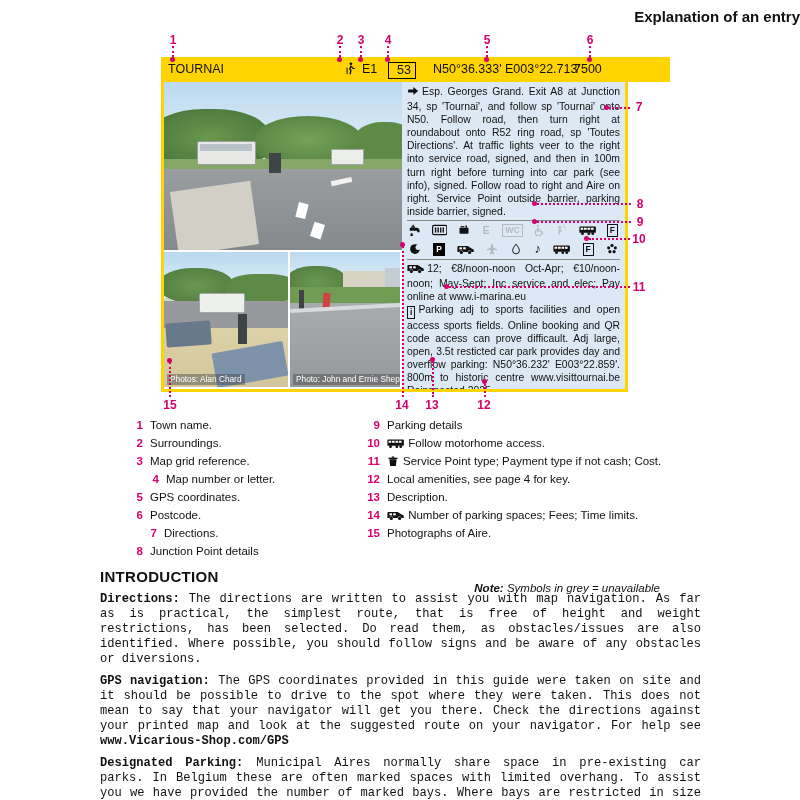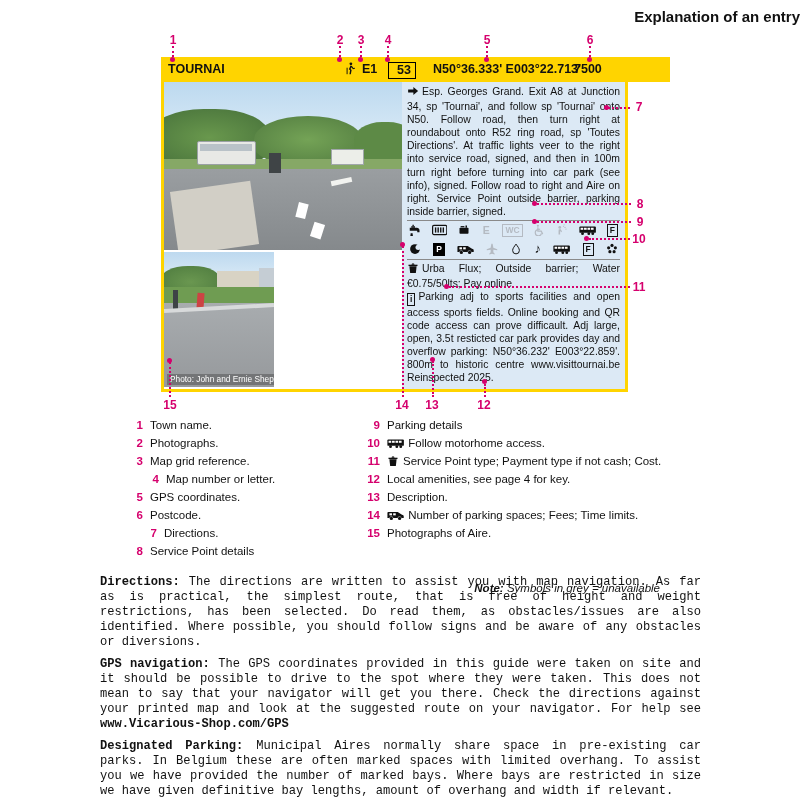--- a/index.html
+++ b/index.html
@@ -1,21 +1,21 @@
 <!DOCTYPE html>
 <html><head>
 <meta charset="utf-8">
 <style>
   html,body{margin:0;padding:0;background:#fff;}
   body{width:800px;height:800px;position:relative;font-family:"Liberation Sans",sans-serif;color:#111;}
   
   #page-title{position:absolute;top:8px;left:0;width:800px;text-align:right;font-size:15px;font-weight:bold;}
   
   #entry-header{position:absolute;left:161px;top:57px;width:509px;height:25px;background:#ffd400;}
-  #entry-header .hitem{position:absolute;top:5px;font-weight:bold;font-size:12.5px;white-space:nowrap;}
+  #entry-header .hitem{position:absolute;top:5px;font-weight:normal;font-size:12.5px;white-space:nowrap;}
   #h-town{left:7px;}
   #h-hiker{left:183px;top:5px;}
   #h-grid{left:201px;}
   #h-mapno{left:227px;top:4px;border:1.4px solid #000;padding:0 4px 1px 8px;}
   #h-gps{left:272px;width:134px;text-align:center;}
   #h-post{left:413px;}
   #entry-body{position:absolute;left:161px;top:82px;width:461px;height:307px;border:3px solid #ffd400;border-top:none;display:flex;}
   
   #photo-col{width:238px;background:#fff;flex:none;display:flex;flex-direction:column;}
   .photo{position:relative;overflow:hidden;background:#c9dcc2;}
@@ -91,20 +91,32 @@
       <div class="ph" style="left:14%;top:35%;width:24%;height:13%;background:#e8e9e6;border:1px solid #9aa0a4;border-radius:2px;"></div>
       <div class="ph" style="left:15%;top:37%;width:22%;height:4%;background:#b9c2c8;"></div>
       <div class="ph" style="left:70%;top:40%;width:13%;height:8%;background:#eceee9;border:1px solid #a0a6aa;"></div>
       <div class="ph" style="left:44%;top:42%;width:5%;height:12%;background:#3f4446;"></div>
       <div class="ph" style="left:4%;top:62%;width:34%;height:38%;background:#d2cfc6;transform:rotate(-8deg);"></div>
       <div class="ph" style="left:56%;top:72%;width:4%;height:9%;background:#fff;transform:rotate(14deg);"></div>
       <div class="ph" style="left:62%;top:84%;width:4.5%;height:9%;background:#fff;transform:rotate(18deg);"></div>
       <div class="ph" style="left:70%;top:58%;width:9%;height:3%;background:#f2f3f0;transform:rotate(-12deg);"></div>
     </div>
     <div id="photo-strip">
+      <div class="photo" id="photo-bl">
+        <div class="ph" style="left:0;top:0;width:100%;height:34%;background:linear-gradient(#b9d8ef,#e6f2fa);"></div>
+        <div class="ph" style="left:-4%;top:12%;width:60%;height:26%;background:radial-gradient(#6a9750,#4d7a3e);border-radius:45%;"></div>
+        <div class="ph" style="left:50%;top:16%;width:58%;height:22%;background:#5d8a46;border-radius:40%;"></div>
+        <div class="ph" style="left:0;top:36%;width:100%;height:22%;background:#97999c;"></div>
+        <div class="ph" style="left:28%;top:30%;width:36%;height:14%;background:#eef0ec;border:1px solid #a3a8ac;border-radius:2px;"></div>
+        <div class="ph" style="left:0;top:56%;width:100%;height:44%;background:linear-gradient(#ddd1a8,#d3c69c);"></div>
+        <div class="ph" style="left:2%;top:52%;width:36%;height:18%;background:#68798c;transform:rotate(-4deg);border-radius:2px;"></div>
+        <div class="ph" style="left:40%;top:70%;width:58%;height:26%;background:#7d93a9;transform:rotate(-10deg);border-radius:2px;"></div>
+        <div class="ph" style="left:60%;top:46%;width:7%;height:22%;background:#3e4346;"></div>
+        <span class="caption">Photos: Alan Chard</span>
+      </div>
       <div class="photo" id="photo-br">
         <div class="ph" style="left:0;top:0;width:100%;height:30%;background:linear-gradient(#bdd9ef,#e9f3fa);"></div>
         <div class="ph" style="left:-4%;top:10%;width:56%;height:24%;background:radial-gradient(#6a9750,#4d7a3e);border-radius:45%;"></div>
         <div class="ph" style="left:48%;top:14%;width:40%;height:12%;background:#d8d3c4;"></div>
         <div class="ph" style="left:86%;top:12%;width:16%;height:16%;background:#c5cdd4;"></div>
         <div class="ph" style="left:0;top:26%;width:100%;height:14%;background:#6f9c52;"></div>
         <div class="ph" style="left:0;top:38%;width:100%;height:62%;background:linear-gradient(#a8acaf,#96999c);"></div>
         <div class="ph" style="left:30%;top:30%;width:6%;height:12%;background:#c44;transform:rotate(4deg);"></div>
         <div class="ph" style="left:8%;top:28%;width:5%;height:14%;background:#3e4346;"></div>
         <div class="ph" style="left:0;top:40%;width:100%;height:3%;background:#d8dadb;transform:rotate(-3deg);"></div>
@@ -224,26 +236,28 @@
           <svg viewBox="0 0 16 16" fill="currentColor">
             <circle cx="8" cy="3.2" r="2.1"></circle>
             <circle cx="12.5" cy="6.4" r="2.1"></circle>
             <circle cx="10.8" cy="11.5" r="2.1"></circle>
             <circle cx="5.2" cy="11.5" r="2.1"></circle>
             <circle cx="3.5" cy="6.4" r="2.1"></circle>
           </svg>
         </span>
       </div>
     <p><span class="inl-ic"><span class="ic">
-            <svg viewBox="0 0 16 16" fill="currentColor">
-              <path d="M3.2 5.8h9.6l-1 8.7H4.2z"></path>
-              <rect x="2" y="3.6" width="12" height="1.8"></rect>
-              <path d="M6 3.6a2 2 0 0 1 4 0z"></path>
+            <svg viewBox="0 0 20 14" fill="currentColor">
+              <path d="M.5 10.5V4.5c0-.6.4-1 1-1h11l5 3.2c1.4.3 2 .9 2 1.9v1.9h-2.6a2.4 2.4 0 0 0-4.6 0H7.4a2.4 2.4 0 0 0-4.6 0z"></path>
+              <rect x="2.8" y="5" width="3" height="2.4" fill="#fff"></rect>
+              <rect x="7.2" y="5" width="3" height="2.4" fill="#fff"></rect>
+              <circle cx="5.1" cy="11" r="1.9"></circle>
+              <circle cx="14.7" cy="11" r="1.9"></circle>
             </svg>
-          </span></span><span>Urba Flux; Outside barrier; Water €0.75/50lts; Pay online</span></p>
+          </span></span><span>12; €8/noon-noon Oct-Apr; €10/noon-noon; May-Sept; Inc service and elec; Pay online at www.i-marina.eu</span></p>
     <p><span class="inl-ic"><span class="ic lbox box">i</span></span><span>Parking adj to sports facilities and open access sports fields. Online booking and QR code access can prove difficault. Adj large, open, 3.5t resticted car park provides day and overflow parking: N50°36.232' E003°22.859'. 800m to historic centre www.visittournai.be Reinspected 2025.</span></p>
 
   </div>
 </div>
 
 <div class="co-num" style="left:165px;top:33px;">1</div>
 <div class="co-vline" style="left:172px;top:46px;height:11px;"></div>
 <div class="co-dot" style="left:170px;top:57px;"></div>
 <div class="co-num" style="left:332px;top:33px;">2</div>
 <div class="co-vline" style="left:339px;top:46px;height:11px;"></div>
@@ -284,27 +298,27 @@
 <div class="co-vline" style="left:402px;top:246px;height:151px;"></div>
 <div class="co-dot" style="left:400px;top:242px;"></div>
 <div class="co-num" style="left:424px;top:398px;">13</div>
 <div class="co-vline" style="left:432px;top:361px;height:36px;"></div>
 <div class="co-dot" style="left:430px;top:357px;"></div>
 <div class="co-num" style="left:476px;top:398px;">12</div>
 <div class="co-vline" style="left:484px;top:384px;height:13px;"></div>
 <div class="co-dot" style="left:482px;top:379px;"></div>
 
 <div class="leg-item" style="left:125px;top:419px;"><span class="leg-num">1</span><span>Town name.</span></div>
-<div class="leg-item" style="left:125px;top:437px;"><span class="leg-num">2</span><span>Photographs.</span></div>
+<div class="leg-item" style="left:125px;top:437px;"><span class="leg-num">2</span><span>Surroundings.</span></div>
 <div class="leg-item" style="left:125px;top:455px;"><span class="leg-num">3</span><span>Map grid reference.</span></div>
 <div class="leg-item" style="left:141px;top:473px;"><span class="leg-num">4</span><span>Map number or letter.</span></div>
 <div class="leg-item" style="left:125px;top:491px;"><span class="leg-num">5</span><span>GPS coordinates.</span></div>
 <div class="leg-item" style="left:125px;top:509px;"><span class="leg-num">6</span><span>Postcode.</span></div>
 <div class="leg-item" style="left:139px;top:527px;"><span class="leg-num">7</span><span>Directions.</span></div>
-<div class="leg-item" style="left:125px;top:545px;"><span class="leg-num">8</span><span>Service Point details</span></div>
+<div class="leg-item" style="left:125px;top:545px;"><span class="leg-num">8</span><span>Junction Point details</span></div>
 
 <div class="leg-item" style="left:362px;top:419px;"><span class="leg-num">9</span><span>Parking details</span></div>
 <div class="leg-item" style="left:362px;top:437px;"><span class="leg-num">10</span><span class="leg-ic">
       <span class="ic">
         <svg viewBox="0 0 22 14" fill="currentColor" style="height:11px">
           <rect x=".5" y="2" width="21" height="8" rx="1.2"></rect>
           <rect x="2" y="3.5" width="3.4" height="2.6" fill="#fff"></rect>
           <rect x="6.4" y="3.5" width="3.4" height="2.6" fill="#fff"></rect>
           <rect x="10.8" y="3.5" width="3.4" height="2.6" fill="#fff"></rect>
           <rect x="15.2" y="3.5" width="3.4" height="2.6" fill="#fff"></rect>
@@ -334,16 +348,17 @@
           <circle cx="5.1" cy="11" r="1.9"></circle>
           <circle cx="14.7" cy="11" r="1.9"></circle>
         </svg>
       </span>
     </span><span>Number of parking spaces; Fees; Time limits.</span></div>
 <div class="leg-item" style="left:362px;top:527px;"><span class="leg-num">15</span><span>Photographs of Aire.</span></div>
 
 <div id="note-line"><b>Note:</b> <span>Symbols in grey = unavailable</span></div>
 
 <div id="intro">
+  <h2>INTRODUCTION</h2>
   <p><span class="lead">Directions:</span><span> The directions are written to assist you with map navigation. As far as is practical, the simplest route, that is free of height and weight restrictions, has been selected. Do read them, as obstacles/issues are also identified. Where possible, you should follow signs and be aware of any obstacles or diversions.</span></p>
   <p><span class="lead">GPS navigation:</span><span> The GPS coordinates provided in this guide were taken on site and it should be possible to drive to the spot where they were taken. This does not mean to say that your navigator will get you there. Check the directions against your printed map and look at the suggested route on your navigator. For help see </span><span class="boldlink">www.Vicarious-Shop.com/GPS</span></p>
   <p><span class="lead">Designated Parking:</span><span> Municipal Aires normally share space in pre-existing car parks. In Belgium these are often marked spaces with limited overhang. To assist you we have provided the number of marked bays. Where bays are restricted in size we have given definitive bay lengths, amount of overhang and width if relevant.</span></p>
 </div>
 
 </body></html>

